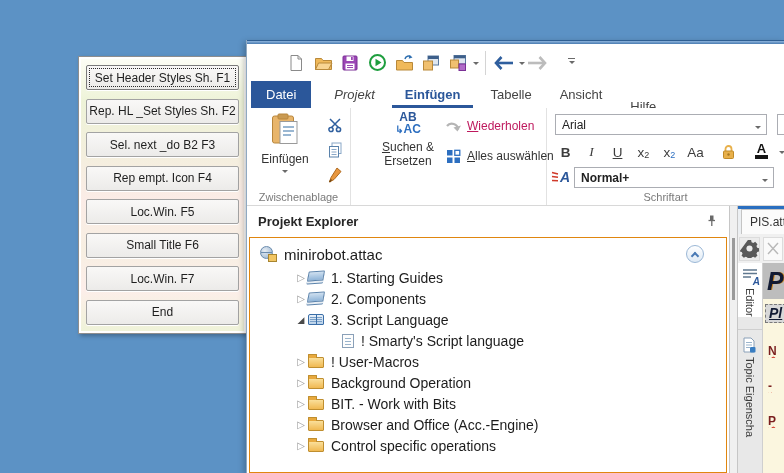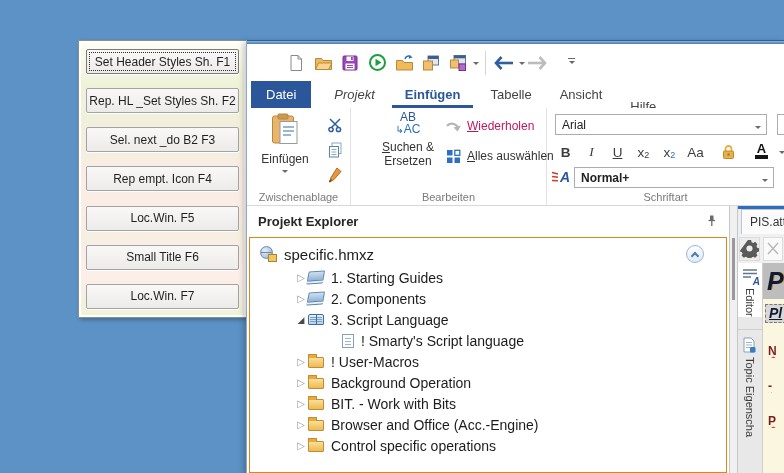--- a/index.html
+++ b/index.html
@@ -5,21 +5,21 @@
   * { margin:0; padding:0; box-sizing:border-box; }
   html,body { width:784px; height:473px; }
   body {
     position:relative; overflow:hidden;
     background:#5c92c5;
     font-family:"Liberation Sans", sans-serif;
     -webkit-font-smoothing:antialiased;
   }
   
   .macro-panel {
-    position:absolute; left:78px; top:40px; width:169px; height:278px;
+    position:absolute; left:78px; top:56px; width:169px; height:278px;
     background:linear-gradient(180deg,#fdfef6 0%,#eef3d8 16%,#f3efdd 34%,#fbecE7 52%,#f7efe2 70%,#fdeeea 84%,#eef3d8 100%);
     border:1px solid #8e8e8e;
     box-shadow:inset 0 0 0 2px #ffffff, 2px 2px 4px rgba(0,0,0,.28);
     padding:8px 7px; display:flex; flex-direction:column; justify-content:space-between;
   }
   .macro-btn {
     height:25px; font-size:12px; color:#1f1f1f;
     background:linear-gradient(#f9f8f7,#ecebe9);
     border:1px solid #a3a3a3; border-radius:2px;
     display:flex; align-items:center; justify-content:center;
@@ -58,21 +58,21 @@
   .grp-clipboard { width:104px; }
   .grp-edit { width:196px; }
   .grp-font { flex:1; border-right:none; }
 
   .paste-big { position:absolute; left:10px; top:5px; width:56px; height:74px; display:flex; flex-direction:column; align-items:center; }
   .paste-big .plabel { font-size:12px; color:#333; margin-top:3px; }
   .clip-col { position:absolute; left:78px; top:8px; display:flex; flex-direction:column; gap:7px; }
   .sbtn { width:20px; height:18px; display:flex; align-items:center; justify-content:center; }
 
   .search-btn { position:absolute; left:24px; top:3px; width:66px; text-align:center; }
-  .abac { font-weight:normal; color:#2b579a; font-size:12px; line-height:12px; }
+  .abac { font-weight:bold; color:#2b579a; font-size:12px; line-height:12px; }
   .abac .l2 { color:#2d6fc0; }
   .search-txt { font-size:12px; color:#333; line-height:14px; margin-top:4px; }
   .edit-rows { position:absolute; left:92px; top:6px; }
   .erow { display:flex; align-items:center; height:24px; font-size:12px; color:#333; white-space:nowrap; }
   .erow .eicon { width:20px; display:flex; justify-content:center; margin-right:4px; }
   .erow.disabled { color:#be185d; }
   .mn { text-decoration:underline; }
 
   .combo { border:1px solid #abadb3; background:#fff; height:21px; display:flex; align-items:center; padding:0 6px; font-size:12px; color:#222; position:relative; }
   .combo .dd { position:absolute; right:5px; top:7px; }
@@ -168,20 +168,21 @@
 <body>
 
 <div class="macro-panel">
   <div class="macro-btn focused">Set Header Styles Sh. F1</div>
   <div class="macro-btn">Rep. HL _Set Styles Sh. F2</div>
   <div class="macro-btn">Sel. next _do B2 F3</div>
   <div class="macro-btn">Rep empt. Icon F4</div>
   <div class="macro-btn">Loc.Win. F5</div>
   <div class="macro-btn">Small Title F6</div>
   <div class="macro-btn">Loc.Win. F7</div>
+  <div class="macro-btn">End</div>
 </div>
 
 <div class="main-window">
   <div class="window-top"></div>
 
   <div class="qat">
     <span class="qat-btn">
       <svg width="18" height="18" viewBox="0 0 18 18">
           <path d="M4 1.5h7l3.5 3.5v11.5H4z" fill="#fff" stroke="#8a8a8a"></path>
           <path d="M11 1.5V5h3.5" fill="none" stroke="#8a8a8a"></path>
@@ -326,21 +327,20 @@
             <svg width="15" height="15" viewBox="0 0 15 15">
                 <rect x="1" y="1" width="5.5" height="5.5" fill="#2d6fc0"></rect>
                 <rect x="8.8" y="1.3" width="5" height="5" fill="none" stroke="#2d6fc0" stroke-width="1.3"></rect>
                 <rect x="1" y="8.5" width="5.5" height="5.5" fill="#2d6fc0"></rect>
                 <rect x="8.5" y="8.5" width="5.5" height="5.5" fill="#2d6fc0"></rect>
               </svg>
           </span>
           <span><span class="mn">A</span><span>lles auswählen</span></span>
         </div>
       </div>
-      <div class="rgroup-label">Bearbeiten</div>
     </div>
 
     <div class="rgroup grp-font">
       <div class="combo font-combo">
         <span>Arial</span>
         <span class="dd"></span>
       </div>
       <div class="combo-sliver"></div>
 
       <div class="fmt-row">
@@ -400,21 +400,21 @@
             </svg>
         </span>
       </div>
 
       <div class="tree-body">
         <div class="trow root">
           <span class="ic globe-ic">
               <span class="sphere"></span>
               <span class="tag"></span>
             </span>
-          <span class="tlabel">specific.hmxz</span>
+          <span class="tlabel">minirobot.attac</span>
           <span class="roundbtn">
               <span class="chev"></span>
             </span>
         </div>
 
 
         <div class="trow">
           <span class="exp col"></span>
           <span class="ic bookc-ic"></span>
           <span class="tlabel">1. Starting Guides</span>

